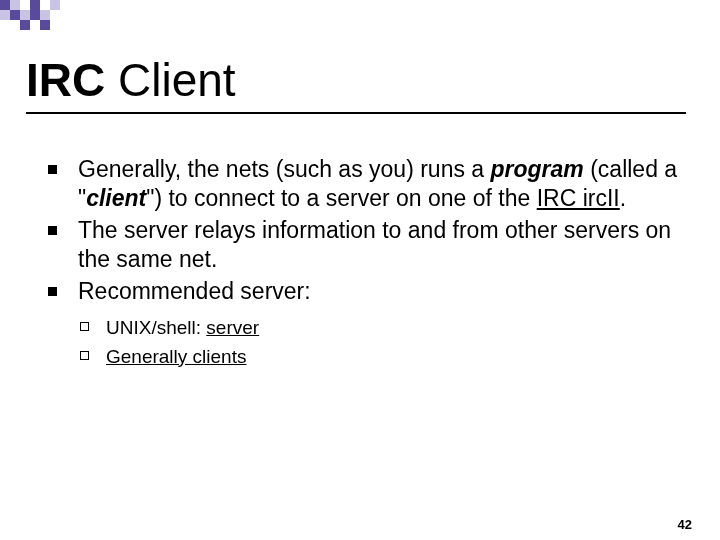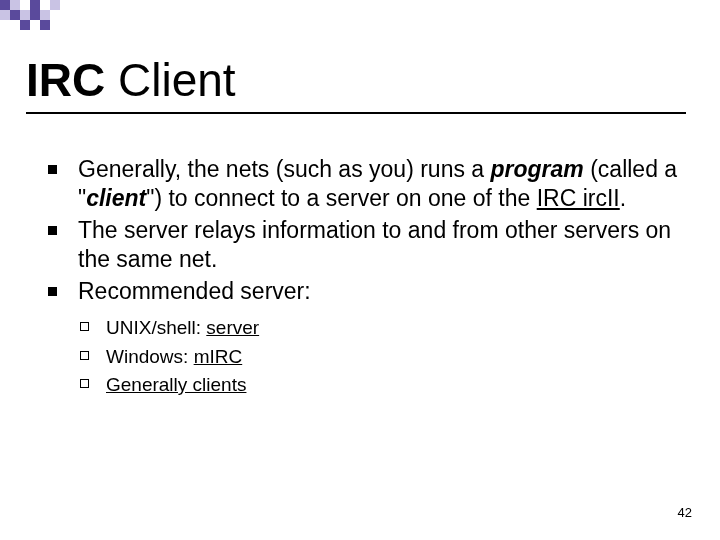--- a/index.html
+++ b/index.html
@@ -81,24 +81,24 @@
     top: 8px;
     width: 9px;
     height: 9px;
     border: 1.5px solid #000;
     box-sizing: border-box;
   }
   .u { text-decoration: underline; }
   .bi { font-weight: bold; font-style: italic; }
   .pageno {
     position: absolute;
-    bottom: 20px;
+    bottom: 8px;
     right: 28px;
     font-size: 13px;
-    font-weight: normal;
+    font-weight: bold;
   }
 </style>
 </head>
 <body>
 
 <svg class="deco" viewBox="0 0 130 40">
   <rect x="0" y="0" width="10" height="10" fill="#5a4a9c"></rect>
   <rect x="10" y="0" width="10" height="10" fill="#c9c3e4"></rect>
   <rect x="30" y="0" width="10" height="10" fill="#5a4a9c"></rect>
   <rect x="50" y="0" width="10" height="10" fill="#c9c3e4"></rect>
@@ -119,20 +119,19 @@
 <div class="content">
   <ul class="lvl1">
     <li>
       <span>Generally, the nets (such as you) runs a </span><span class="bi">program</span><span> (called a "</span><span class="bi">client</span><span>") to connect to a server on one of the </span><span class="u">IRC ircII</span><span>.</span>
     </li>
     <li>The server relays information to and from other servers on the same net.</li>
     <li>
       <span>Recommended server:</span>
       <ul class="lvl2">
         <li><span>UNIX/shell: </span><span class="u">server</span></li>
-        <li><span>Windows: </span><span class="u">mIRC</span></li>
         <li><span class="u">Generally clients</span></li>
       </ul>
     </li>
   </ul>
 </div>
 
 <div class="pageno">42</div>
 
 </body></html>

